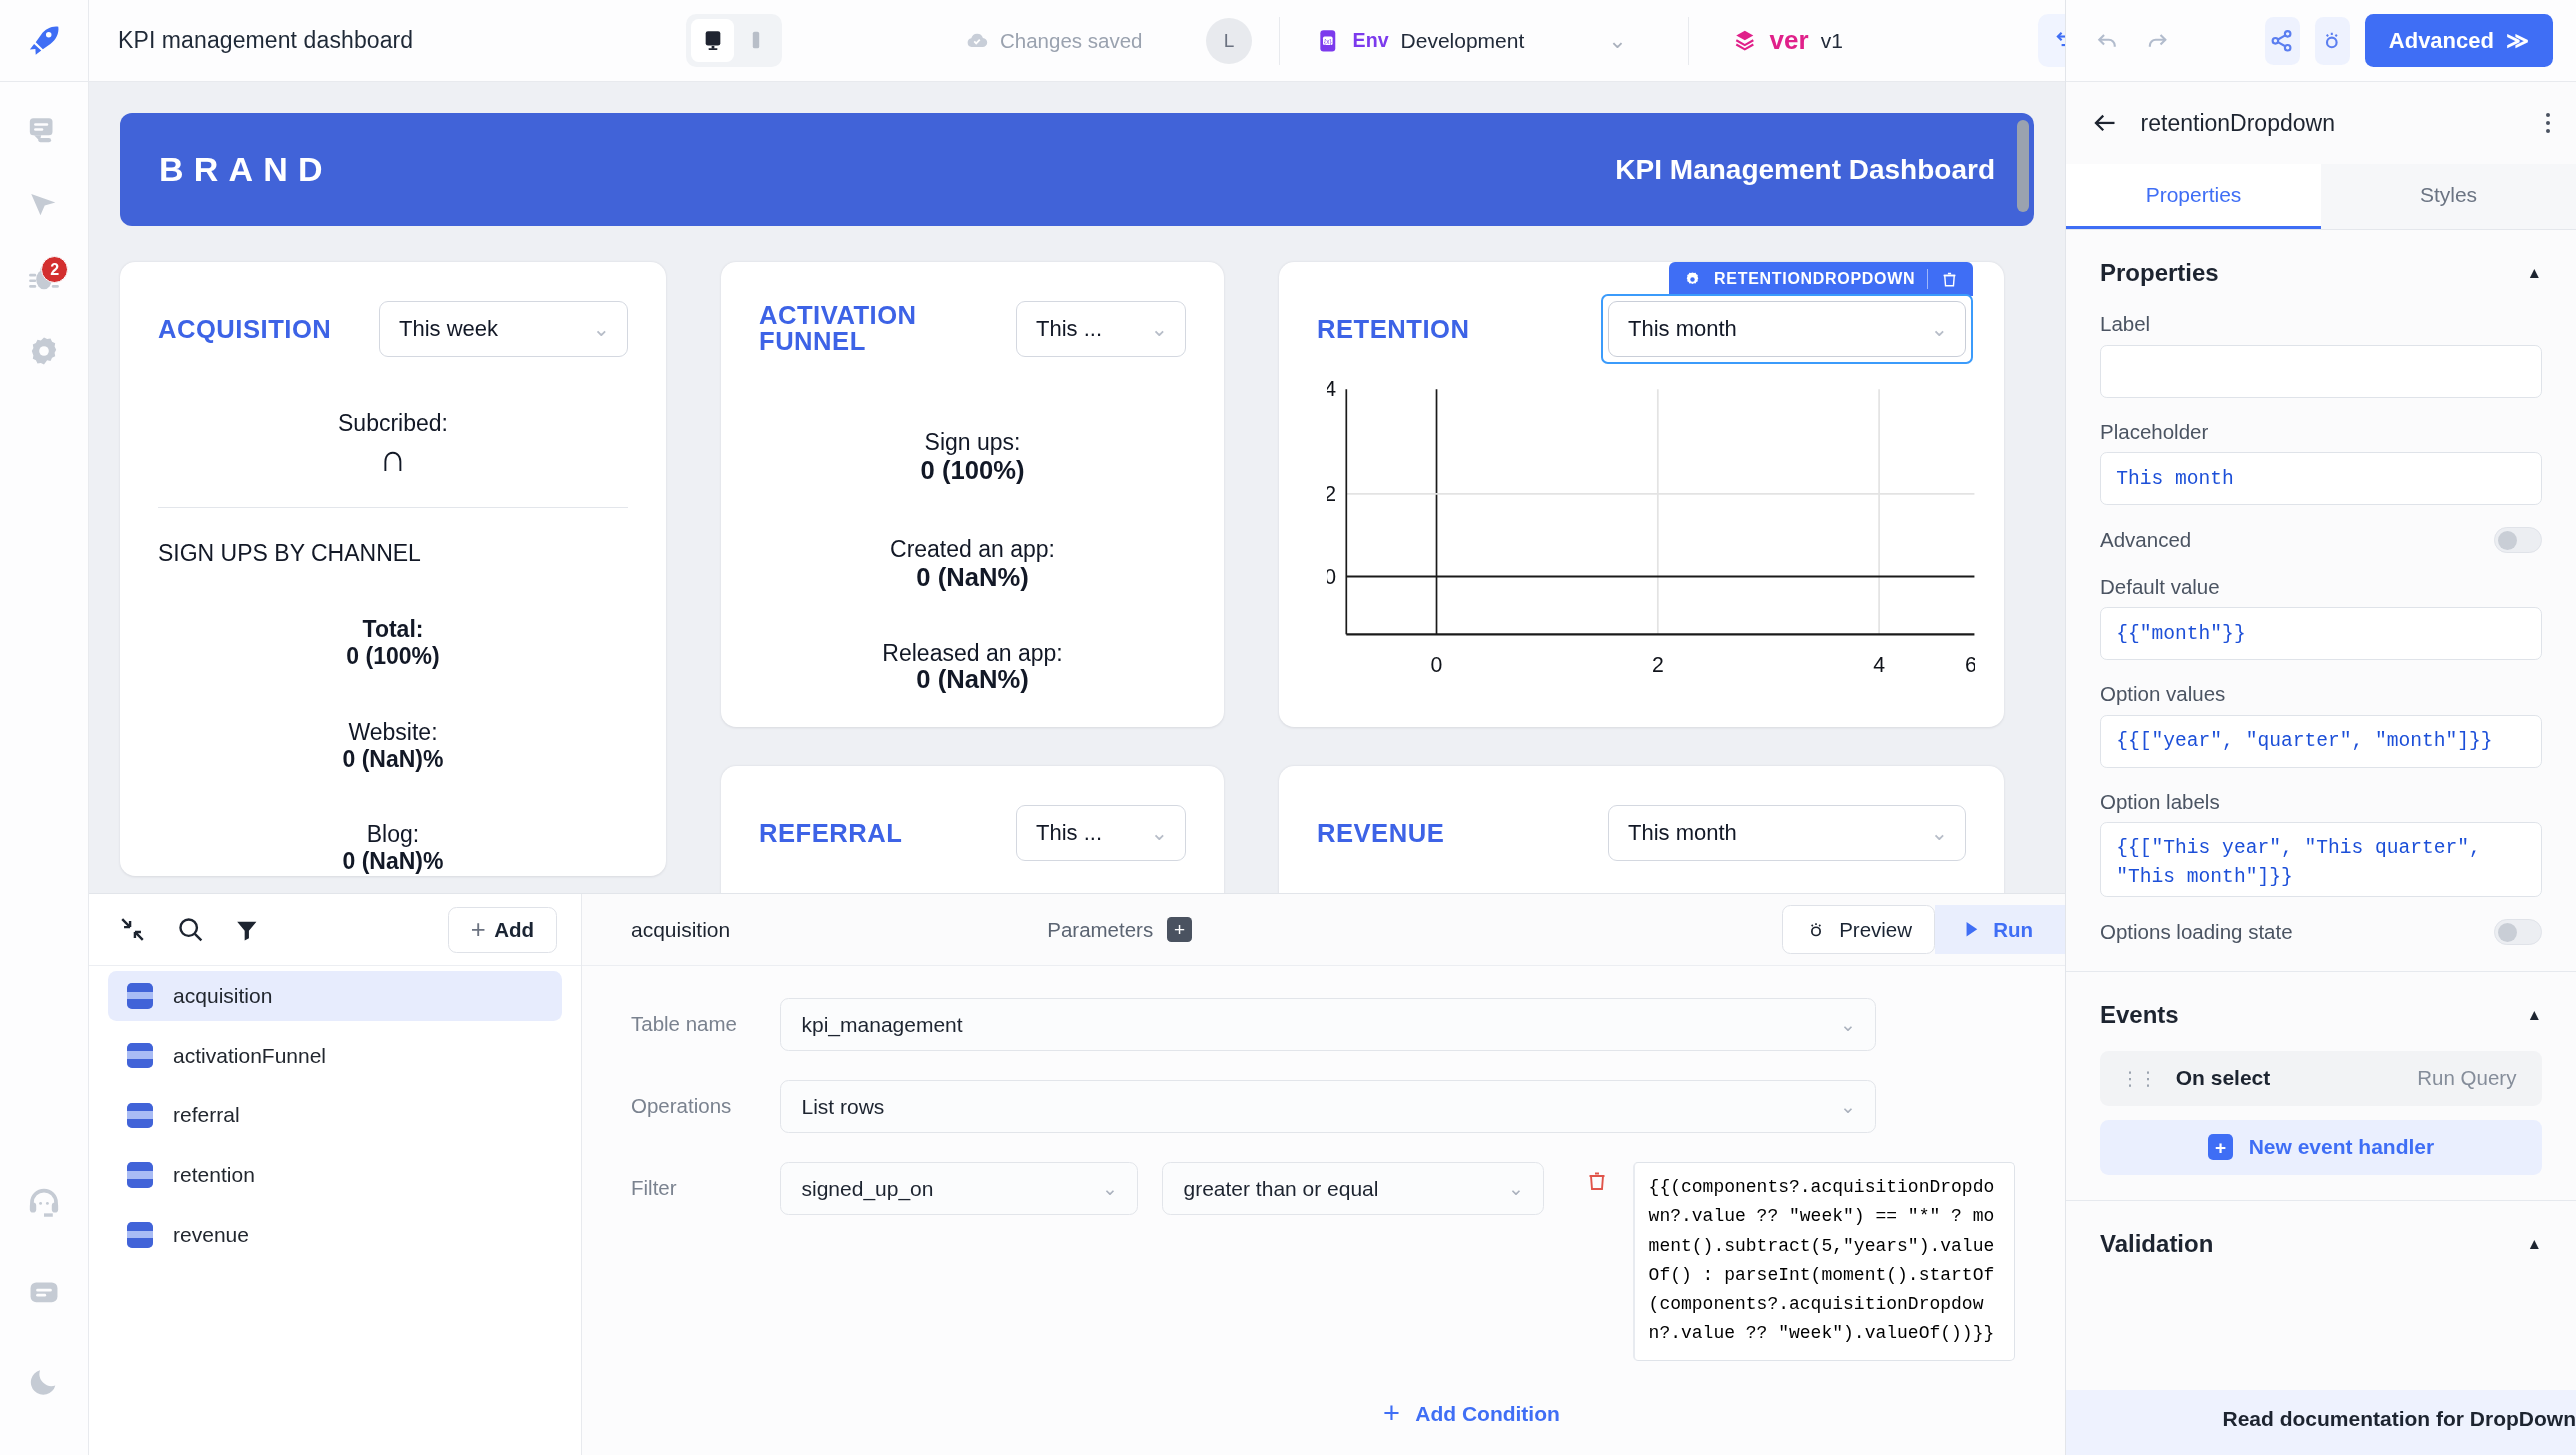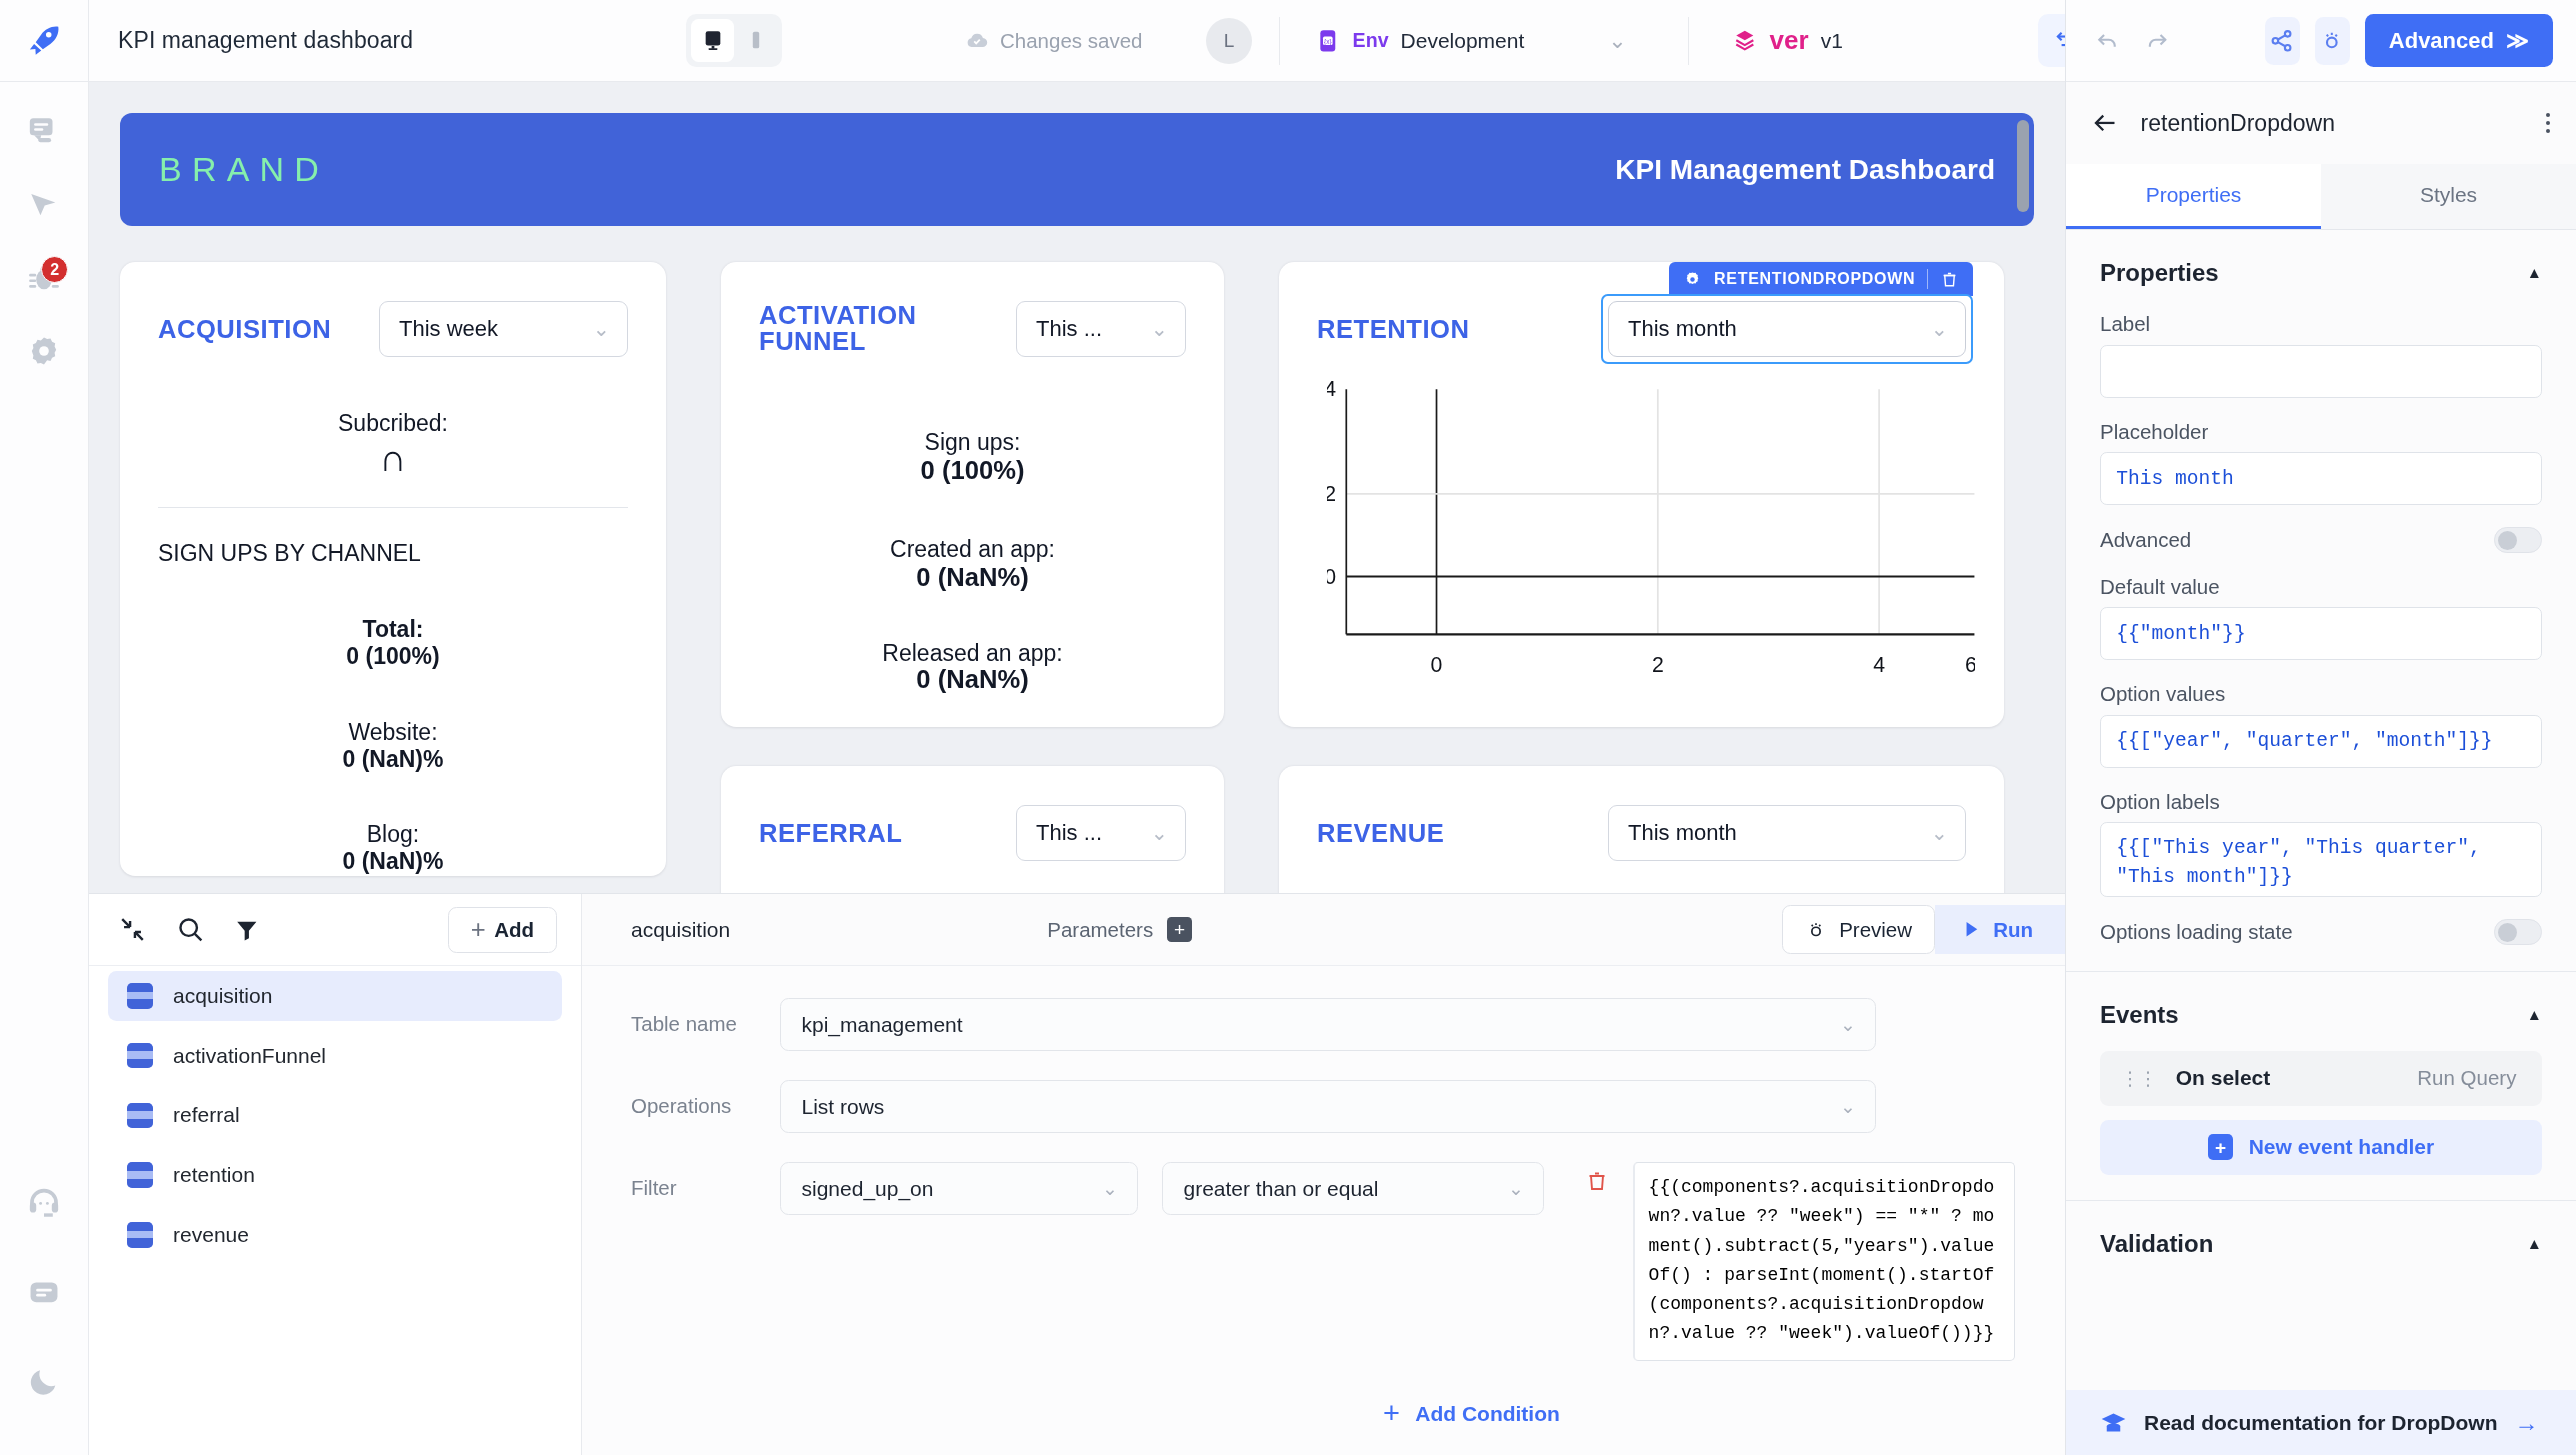--- a/index.html
+++ b/index.html
@@ -54,21 +54,21 @@
   .verblk { position:absolute; left: 1643px; display:flex; align-items:center; gap: 12px; }
   .ver-tag { color:#e0218a; font-weight:700; font-size:26px; }
   .chev { color:#aab1bd; font-size: 22px; }
   .refreshbtn { position:absolute; left: 1949px; width:53px; height:53px; border-radius:10.2px;
                 background:#f0f4ff; display:flex; align-items:center; justify-content:center; cursor:pointer; }
 
   
   .canvas { flex:1; background:#eef0f4; position:relative; overflow:hidden; padding: 31px 31px 0 31px; }
   .banner { height: 113px; background:#4163d8; border-radius: 12px; display:flex; align-items:center;
             justify-content: space-between; padding: 0 39px; position:relative; }
-  .banner-brand { color:#86efac; font-size: 34px; font-weight: 400; letter-spacing: 10.2px; }
+  .banner-brand { color:#ffffff; font-size: 34px; font-weight: 700; letter-spacing: 10.2px; }
   .banner-title { color:#fff; font-size: 28px; font-weight: 700; }
   .banner-scroll { position:absolute; right:5.1px; top:6.8px; width: 12px; height: 92px;
                    border-radius: 6px; background:#9aa2af; }
 
   .cards { display:flex; gap: 55px; margin-top: 36px; }
   .col { display:flex; flex-direction:column; gap: 39px; }
   .card { background:#fff; border-radius: 15.3px; box-shadow: 0 0.9px 2.6px rgba(16,24,40,.10); position:relative; }
 
   .card-head { display:flex; align-items:center; justify-content:space-between; padding: 39px 38px 0 38px; }
   .card-title { color:#3d63e6; font-size: 25.6px; font-weight: 800; letter-spacing: 0.5px; }
@@ -209,22 +209,22 @@
            padding: 0 25.6px 0 20.5px; margin-top: 19px; }
   .grip { color:#9aa2af; font-size: 19px; letter-spacing: -0.9px; margin-right: 19px; line-height: .9; }
   .evname { font-size: 21px; font-weight:700; color:#1d2430; }
   .evval { margin-left:auto; font-size:20.5px; color:#858d9a; }
   .newev { margin-top: 13.6px; background:#eaeffe; border-radius:8.5px; height: 55px;
            display:flex; align-items:center; justify-content:center; gap: 15.3px;
            color:#3f6ef5; font-size:21px; font-weight:700; cursor:pointer; }
   .plusblue { width:25.6px; height:25.6px; border-radius:5.1px; background:#3f6ef5; color:#fff;
               display:flex; align-items:center; justify-content:center; font-size:19px; line-height:1; }
   .docbar { position:absolute; left:0; right:0; bottom:0; height: 66px; background:#eef2fe;
-            display:flex; align-items:center; gap: 17px; padding-left: 34px;
-            font-size:21px; font-weight:700; color:#1d2430; cursor:pointer; }
+            display:flex; align-items:flex-end; gap: 17px; padding-left: 34px;
+            font-size:21px; font-weight:700; color:#1d2430; cursor:pointer;flex-direction:column; }
 
   
   .r-actions { position:absolute; top:0; left:0; width:511px; height:82px; display:flex; align-items:center;
                gap: 15.3px; padding-left: 24px; background:#fdfdfe; border-bottom:0.9px solid #e8eaee; }
   .icbtn { width:48px; height:48px; border-radius:8.5px; display:flex; align-items:center; justify-content:center; cursor:pointer; }
   .icbtn.tint { background:#eef2fe; }
   .promote { margin-left: auto; margin-right: 24px; height: 53px; background:#3f6ef5; color:#fff;
              border-radius:8.5px; display:flex; align-items:center; gap: 12px; padding: 0 24px;
              font-size:22px; font-weight:700; cursor:pointer; }
   .r-below { margin-top: 82px; display:flex; flex-direction:column; flex:1; min-height:0; }

